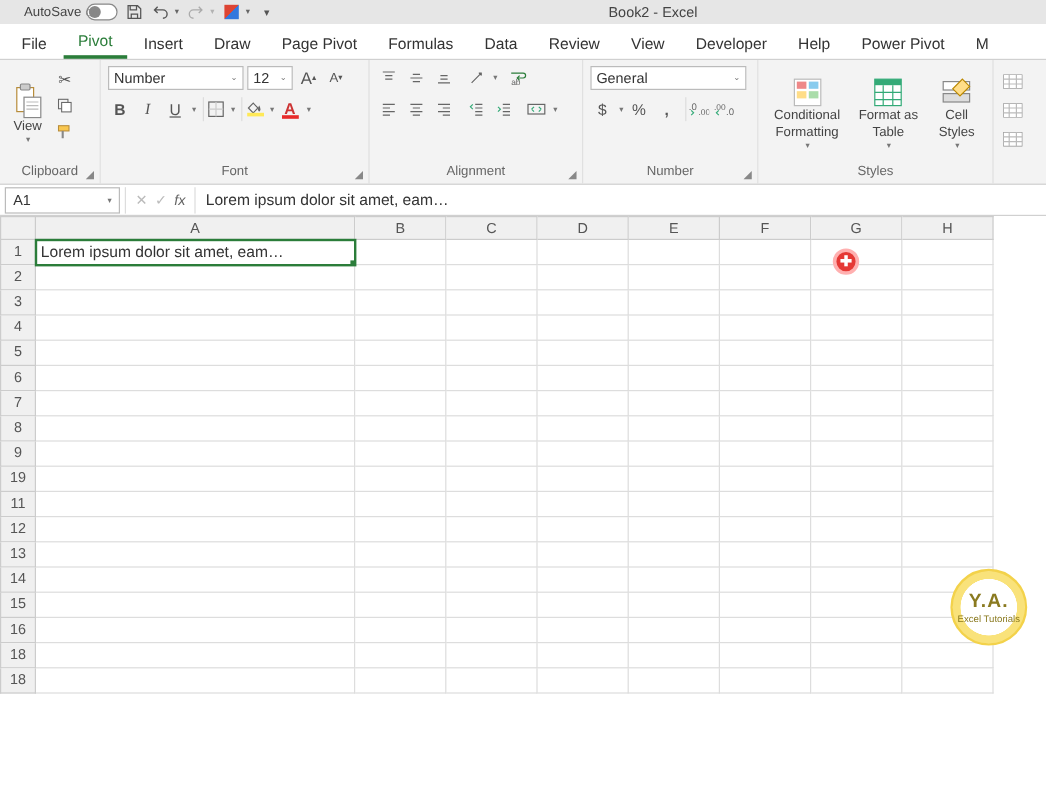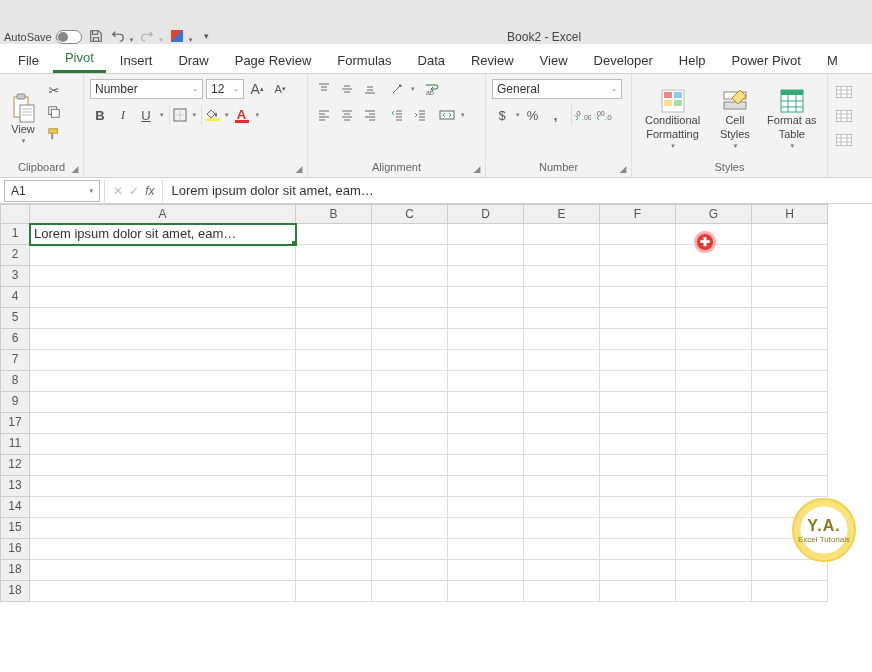--- a/index.html
+++ b/index.html
@@ -1,17 +1,17 @@
 <!DOCTYPE html>
 <html><head>
 <meta charset="utf-8">
 <style>
 *{box-sizing:border-box;margin:0;padding:0;font-family:"Segoe UI",Arial,sans-serif}
 body{background:#fff;width:872px;height:672px;overflow:hidden;font-size:12px;color:#333}
-.titlebar{background:#e6e6e6;height:44px;display:flex;align-items:flex-end;padding:0 4px;gap:6px}
+.titlebar{background:#e6e6e6;height:20px;display:flex;align-items:center;padding:0 20px;gap:6px}
 .autosave{font-size:11px;color:#444;display:flex;align-items:center;gap:4px}
 .toggle{width:26px;height:14px;border:1px solid #888;border-radius:8px;display:flex;align-items:center;padding:1px;background:#fff;position:relative}
 .toggle-knob{width:10px;height:10px;border-radius:50%;background:#888}
 .toggle-label{font-size:8px;position:absolute;right:15px;color:#888}
 .qat-icon{width:16px;height:16px;display:flex;align-items:center;justify-content:center;color:#555;font-size:13px}
 .qat-caret{font-size:7px;color:#666;margin-left:-2px}
 .title-center{flex:1;text-align:center;font-size:12px;color:#444}
 .searchbox{width:270px;height:22px;background:#d0d8cc;display:flex;align-items:center;padding:0 8px;gap:6px;color:#555}
 .tabs{display:flex;background:#fff;border-bottom:1px solid #d0d0d0;height:30px;align-items:flex-end;padding:0 6px;gap:2px}
 .tab{padding:5px 12px;font-size:13px;color:#333;cursor:pointer}
@@ -83,21 +83,21 @@
     <span class="qat-caret">▾</span>
   <span class="qat-icon" style="font-size:9px">▾</span>
   <div class="title-center">Book2  -  Excel</div>
 </div>
 
 <div class="tabs">
   <div class="tab file">File</div>
   <div class="tab active">Pivot</div>
   <div class="tab">Insert</div>
   <div class="tab">Draw</div>
-  <div class="tab">Page Review</div>
+  <div class="tab">Page Pivot</div>
   <div class="tab">Formulas</div>
   <div class="tab">Data</div>
   <div class="tab">Review</div>
   <div class="tab">View</div>
   <div class="tab">Developer</div>
   <div class="tab">Help</div>
   <div class="tab">Power Pivot</div>
   <div class="tab">M</div>
 </div>
 
@@ -169,20 +169,21 @@
             <span class="underfill"></span>
           </span>
           <span class="caretd">▾</span>
         <span class="rb" style="flex-direction:column">
             <span style="font-size:13px;font-weight:bold;color:#c33">A</span>
             <span class="undercolor"></span>
           </span>
           <span class="caretd">▾</span>
       </div>
     </div>
+    <div class="group-label">Font</div>
     <div class="group-launcher">◢</div>
   </div>
 
   <div class="group" style="width:178px">
     <div class="rbody" style="flex-direction:column;gap:4px">
       <div class="small-row">
         <span class="rb">
             <svg width="14" height="14">
               <path stroke="#666" d="M2 2h10M4 5h6M4 8h6"></path>
             </svg>
@@ -292,34 +293,34 @@
             <rect x="4" y="4" width="8" height="6" fill="#e88"></rect>
             <rect x="14" y="4" width="8" height="6" fill="#8ce"></rect>
             <rect x="4" y="12" width="8" height="6" fill="#fd8"></rect>
             <rect x="14" y="12" width="8" height="6" fill="#ada"></rect>
           </svg>
         <span style="max-width:68px">Conditional Formatting</span>
           <span class="caretd">▾</span>
       </div>
       <div class="btn-large">
         <svg width="26" height="26" viewBox="0 0 26 26">
+            <rect x="2" y="2" width="22" height="22" fill="#fff" stroke="#3a7"></rect>
+            <rect x="2" y="2" width="22" height="5" fill="#3a7"></rect>
+            <path stroke="#3a7" d="M2 13h22M2 19h22M9 7v17M17 7v17"></path>
+          </svg>
+        <span style="max-width:56px">Format as Table</span>
+          <span class="caretd">▾</span>
+      </div>
+      <div class="btn-large">
+        <svg width="26" height="26" viewBox="0 0 26 26">
             <rect x="2" y="4" width="22" height="7" fill="#fff" stroke="#888"></rect>
             <rect x="2" y="14" width="22" height="7" fill="#ddd" stroke="#888"></rect>
             <path d="M18 2l6 6-8 8-6-6z" fill="#fd8" stroke="#b80"></path>
           </svg>
         <span style="max-width:44px">Cell Styles</span>
-          <span class="caretd">▾</span>
-      </div>
-      <div class="btn-large">
-        <svg width="26" height="26" viewBox="0 0 26 26">
-            <rect x="2" y="2" width="22" height="22" fill="#fff" stroke="#3a7"></rect>
-            <rect x="2" y="2" width="22" height="5" fill="#3a7"></rect>
-            <path stroke="#3a7" d="M2 13h22M2 19h22M9 7v17M17 7v17"></path>
-          </svg>
-        <span style="max-width:56px">Format as Table</span>
           <span class="caretd">▾</span>
       </div>
     </div>
     <div class="group-label">Styles</div>
   </div>
 
   <div class="group" style="width:30px;border-right:none">
     <div class="rbody" style="flex-direction:column;gap:4px;padding-top:4px">
       <span class="rb">
           <svg width="16" height="12">
@@ -462,21 +463,21 @@
         <div class="cell" style="width: 266px;"></div>
         <div class="cell" style="width: 76px;"></div>
         <div class="cell" style="width: 76px;"></div>
         <div class="cell" style="width: 76px;"></div>
         <div class="cell" style="width: 76px;"></div>
         <div class="cell" style="width: 76px;"></div>
         <div class="cell" style="width: 76px;"></div>
         <div class="cell" style="width: 76px;"></div>
       </div>
       <div class="gridrow">
-        <div class="rh">17</div>
+        <div class="rh">19</div>
         <div class="cell" style="width: 266px;"></div>
         <div class="cell" style="width: 76px;"></div>
         <div class="cell" style="width: 76px;"></div>
         <div class="cell" style="width: 76px;"></div>
         <div class="cell" style="width: 76px;"></div>
         <div class="cell" style="width: 76px;"></div>
         <div class="cell" style="width: 76px;"></div>
         <div class="cell" style="width: 76px;"></div>
       </div>
       <div class="gridrow">

